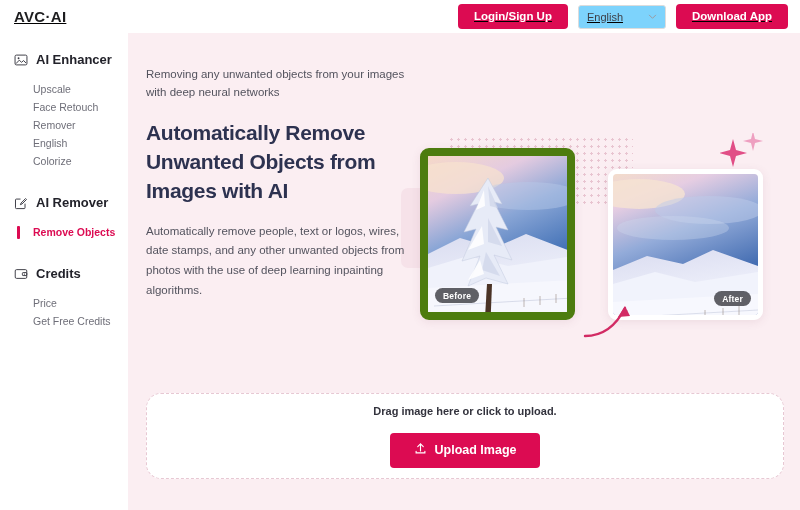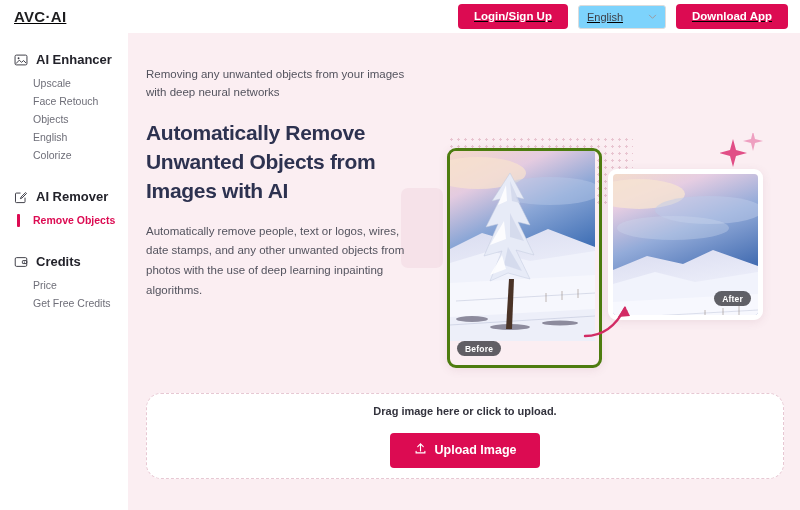--- a/index.html
+++ b/index.html
@@ -83,21 +83,21 @@
     display: flex;
     align-items: center;
     gap: 8px;
     padding: 5px 10px 5px 14px;
     font-size: 13px;
     font-weight: bold;
     color: #22222a;
     cursor: pointer;
   }
   .nav-head .ico { width: 14px; height: 14px; flex: 0 0 14px; display: block; color: #3a3a44; }
-  .sub-list { padding: 2px 0 4px 0; }
+  .sub-list { padding: 2px 0 4px 0; margin-top: 6px; }
   .sub-item {
     display: block;
     padding: 3px 8px 3px 33px;
     font-size: 10.5px;
     color: #6e6e78;
     cursor: pointer;
     white-space: nowrap;
   }
   .sub-item.active {
     color: #DC0B52;
@@ -174,23 +174,22 @@
 
   .card {
     position: absolute;
     border-radius: 9px;
     overflow: hidden;
     z-index: 2;
     box-shadow: 0 2px 10px rgba(120,60,90,.10);
   }
   .card.before {
     left: 292px; top: 115px;
-    width: 155px; height: 220px;
-    border: 3px solid #4d7c0f;
-    margin-left: 27px;
+    width: 155px; height: 172px;
+    border: 8px solid #4d7c0f;
   }
   .card.after {
     left: 480px; top: 136px;
     width: 155px; height: 151px;
     border: 5px solid #ffffff;
   }
   .card .pic { position: absolute; inset: 0; overflow: hidden; }
 
   .badge {
     position: absolute;
@@ -279,21 +278,21 @@
                 <rect x="1.2" y="2.4" width="13.6" height="11.2" rx="1.6" fill="none" stroke="currentColor" stroke-width="1.1"></rect>
                 <circle cx="5.2" cy="6" r="1.05" fill="currentColor"></circle>
                 <path d="M2.2 12.2 L6 8.2 L8.6 10.6 L11 8.6 L13.8 11.6" fill="none" stroke="currentColor" stroke-width="1.1" stroke-linejoin="round"></path>
               </svg>
           </span>
           <span>AI Enhancer</span>
         </div>
         <div class="sub-list">
           <span class="sub-item">Upscale</span>
           <span class="sub-item">Face Retouch</span>
-          <span class="sub-item">Objects</span>
+          <span class="sub-item">Remover</span>
           <span class="sub-item">English</span>
           <span class="sub-item">Colorize</span>
         </div>
       </div>
 
       <div class="group-gap"></div>
 
       <div class="nav-group">
         <div class="nav-head">
           <span class="ico">

